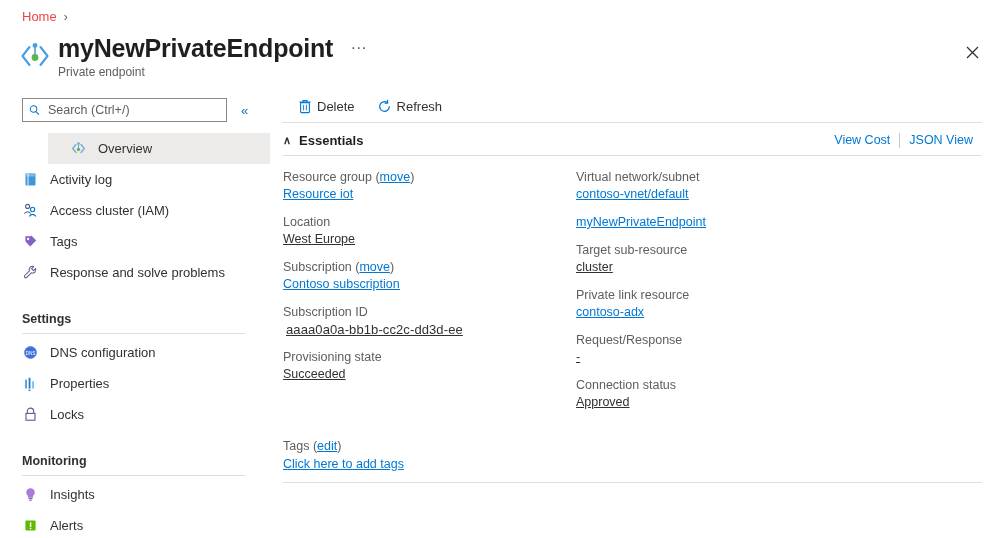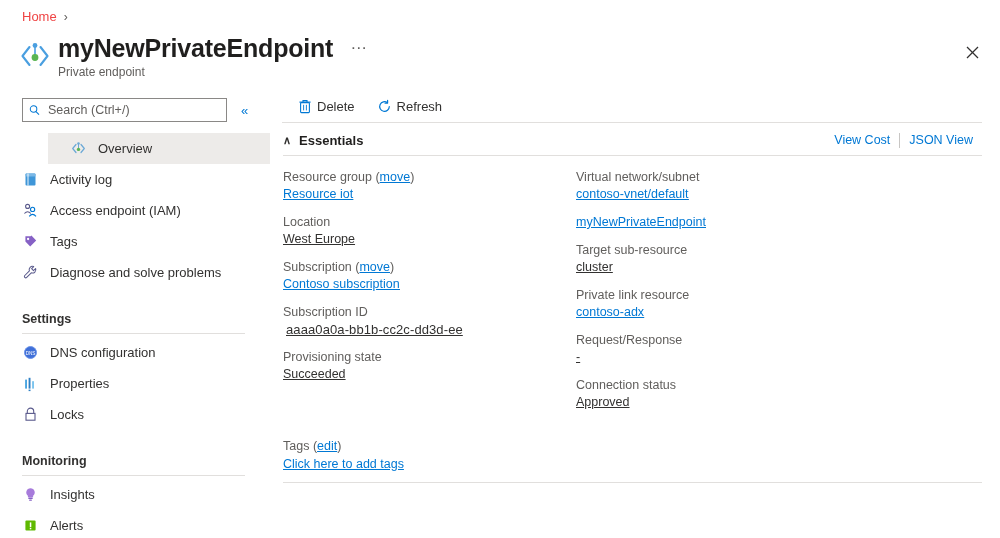--- a/index.html
+++ b/index.html
@@ -212,40 +212,40 @@
 
     <div class="nav-item">
       <span class="nav-ico">
         <svg width="17" height="17" viewBox="0 0 17 17" aria-hidden="true">
           <circle cx="5.6" cy="4.4" r="2" fill="none" stroke="#5a5a8c" stroke-width="1.1"></circle>
           <path d="M2.4 11.5 q3.2 -3.6 6.4 0" fill="none" stroke="#5a5a8c" stroke-width="1.1"></path>
           <circle cx="10.6" cy="7.4" r="2.1" fill="none" stroke="#0078d4" stroke-width="1.1"></circle>
           <path d="M7.2 14.3 q3.4 -3.9 6.8 0" fill="none" stroke="#0078d4" stroke-width="1.1"></path>
         </svg>
       </span>
-      <span class="nav-label">Access endpoint (IAM)</span>
+      <span class="nav-label">Access cluster (IAM)</span>
     </div>
 
     <div class="nav-item">
       <span class="nav-ico">
         <svg width="17" height="17" viewBox="0 0 17 17" aria-hidden="true">
           <path d="M9.4 2.6 L14.2 7.4 L8.2 13.4 L3.4 8.6 L3.4 3.3 L8.6 3.3 Z" fill="#8661c5"></path>
           <circle cx="6.1" cy="6" r="1.15" fill="#ffffff"></circle>
         </svg>
       </span>
       <span class="nav-label">Tags</span>
     </div>
 
     <div class="nav-item">
       <span class="nav-ico">
         <svg width="17" height="17" viewBox="0 0 17 17" aria-hidden="true">
           <path d="M11.7 2.6 a3.3 3.3 0 0 0 -4.3 4.3 L2.8 11.5 a1.3 1.3 0 0 0 1.9 1.9 L9.3 8.8 a3.3 3.3 0 0 0 4.3 -4.3 L11.5 6.6 L9.6 4.7 Z" fill="none" stroke="#5a5a8c" stroke-width="1.05" stroke-linejoin="round"></path>
         </svg>
       </span>
-      <span class="nav-label">Diagnose and solve problems</span>
+      <span class="nav-label">Response and solve problems</span>
     </div>
 
     <div class="nav-group">
       <div class="nav-group-title">Settings</div>
       <div class="nav-group-rule"></div>
     </div>
 
     <div class="nav-item">
       <span class="nav-ico">
         <svg width="17" height="17" viewBox="0 0 17 17" aria-hidden="true">

